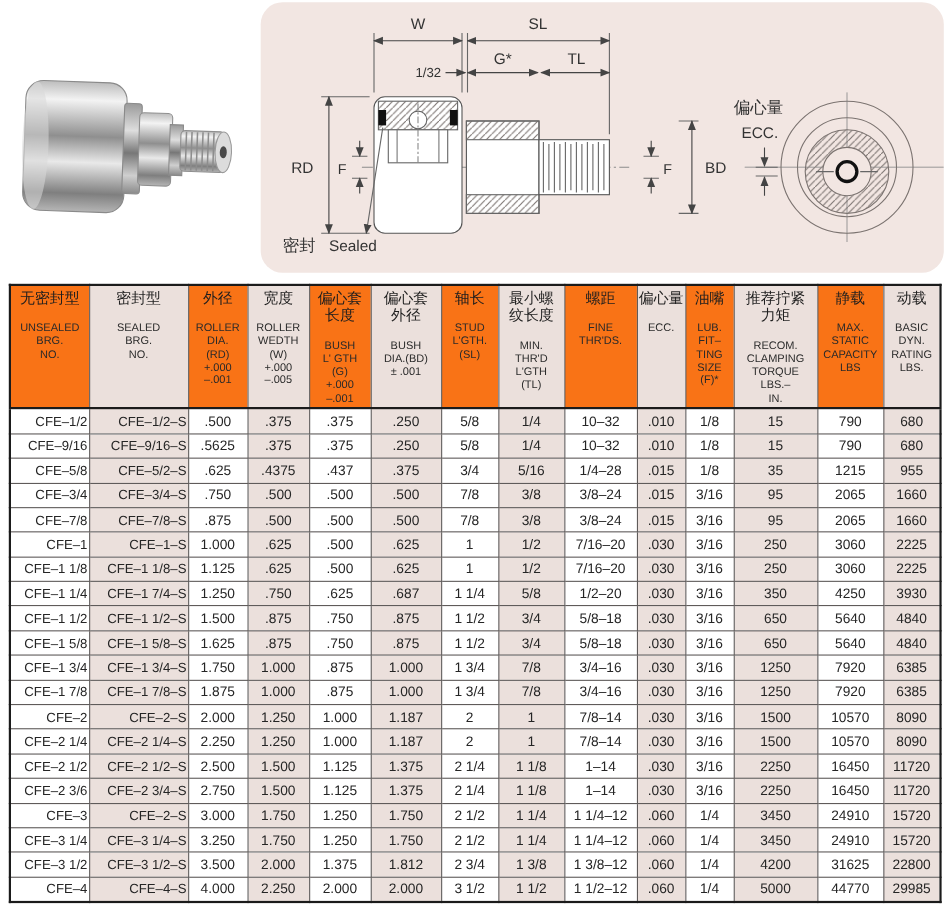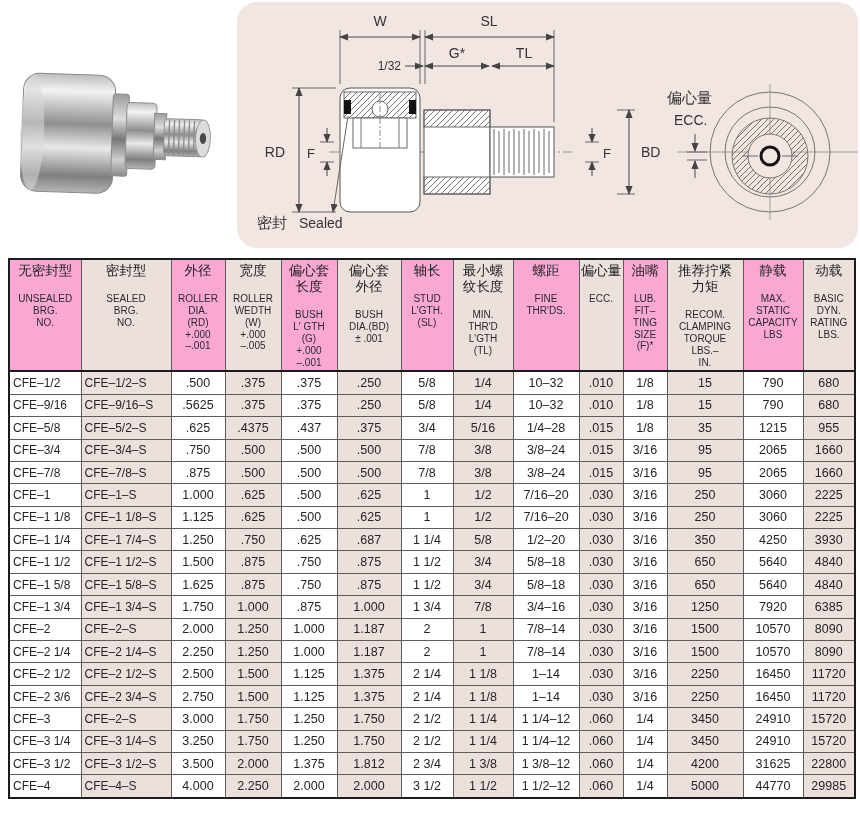--- a/index.html
+++ b/index.html
@@ -14,25 +14,25 @@
     background:#f2e6e2;border-radius:20px;
   }
   .photo-wrap{position:absolute;left:12px;top:60px;width:212px;height:152px;}
   .table-wrap{margin:2px 8px 0 8px;}
   table{
     border-collapse:collapse;width:844px;table-layout:fixed;
     border:2px solid #1b1b1b;
   }
   th,td{border:1px solid #5f5b5a;text-align:center;overflow:hidden;}
   thead tr{border-bottom:2px solid #1b1b1b;}
-  th{vertical-align:top;padding:3px 0 2px 0;font-weight:normal;background:#f9a8d4;}
+  th{vertical-align:top;padding:3px 0 2px 0;font-weight:normal;background:#f97316;}
   th .zh{font-size:13.5px;line-height:1.2;white-space:pre-line;color:#1e1e1e;}
   th .en{font-size:10px;line-height:1.18;white-space:pre-line;color:#2a2a2a;margin-top:14px;}
   td{height:21.4px;font-size:12.5px;color:#252525;padding:0 1px;background:#fff;}
-  td.left{text-align:left;padding-left:3px;font-size:12px;}
+  td.left{text-align:right;padding-left:3px;font-size:12px;}
   .pink{background:#ebe0dc !important;}
   svg text{fill:#333;}
 </style>
 </head>
 <body>
 
 <div class="top">
 
   <div class="photo-wrap">
     <svg width="212" height="152" viewBox="0 0 212 152">
@@ -474,20 +474,36 @@
           <td>1 3/4</td>
           <td class="pink">7/8</td>
           <td>3/4–16</td>
           <td class="pink">.030</td>
           <td>3/16</td>
           <td class="pink">1250</td>
           <td>7920</td>
           <td class="pink">6385</td>
         </tr>
         <tr>
+          <td class="left">CFE–1 7/8</td>
+          <td class="pink left">CFE–1 7/8–S</td>
+          <td>1.875</td>
+          <td class="pink">1.000</td>
+          <td>.875</td>
+          <td class="pink">1.000</td>
+          <td>1 3/4</td>
+          <td class="pink">7/8</td>
+          <td>3/4–16</td>
+          <td class="pink">.030</td>
+          <td>3/16</td>
+          <td class="pink">1250</td>
+          <td>7920</td>
+          <td class="pink">6385</td>
+        </tr>
+        <tr>
           <td class="left">CFE–2</td>
           <td class="pink left">CFE–2–S</td>
           <td>2.000</td>
           <td class="pink">1.250</td>
           <td>1.000</td>
           <td class="pink">1.187</td>
           <td>2</td>
           <td class="pink">1</td>
           <td>7/8–14</td>
           <td class="pink">.030</td>

